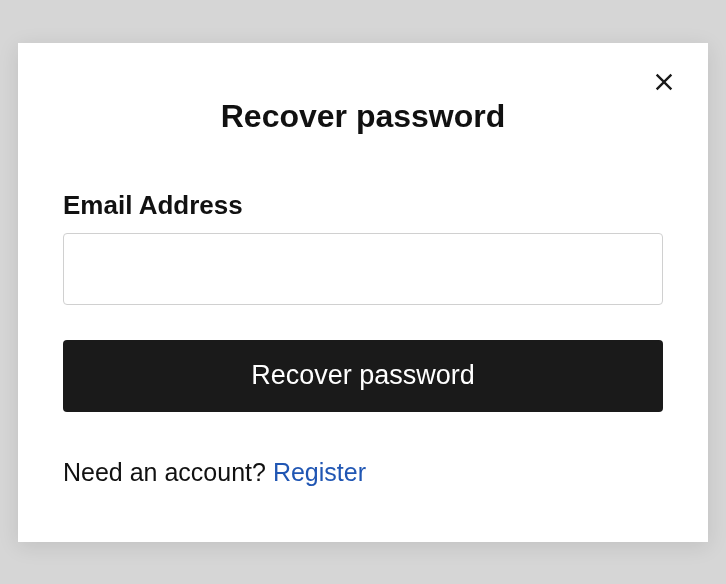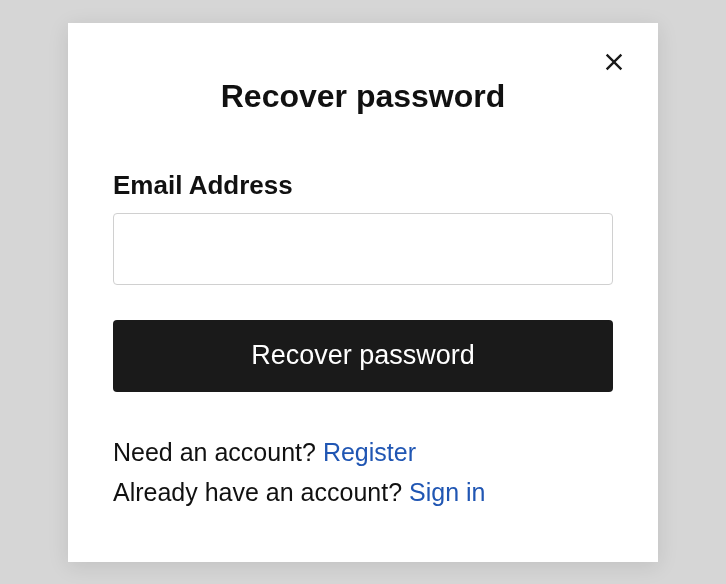--- a/index.html
+++ b/index.html
@@ -11,21 +11,21 @@
       font-family: -apple-system, BlinkMacSystemFont, "Segoe UI", Helvetica, Arial, sans-serif;
       background: #d6d6d6;
       width: 726px;
       height: 584px;
       display: flex;
       align-items: center;
       justify-content: center;
     }
     .modal {
       background: #ffffff;
-      width: 590px;
+      width: 690px;
       padding: 40px 45px 50px 45px;
       position: relative;
       box-shadow: 0 4px 20px rgba(0,0,0,0.1);
     }
     .close-btn {
       position: absolute;
       top: 20px;
       right: 25px;
       background: none;
       border: none;
@@ -110,19 +110,15 @@
     <input type="email" class="input" value="" style="">
   </div>
 
   <button class="submit-btn">Recover password</button>
 
   <div class="links">
     <span class="line">
       <span>Need an account?  </span>
       <a>Register</a>
     </span>
-    <span class="line">
-      <span>Already have an account?  </span>
-      <a>Sign in</a>
-    </span>
   </div>
 
 </div>
 
 </body></html>

